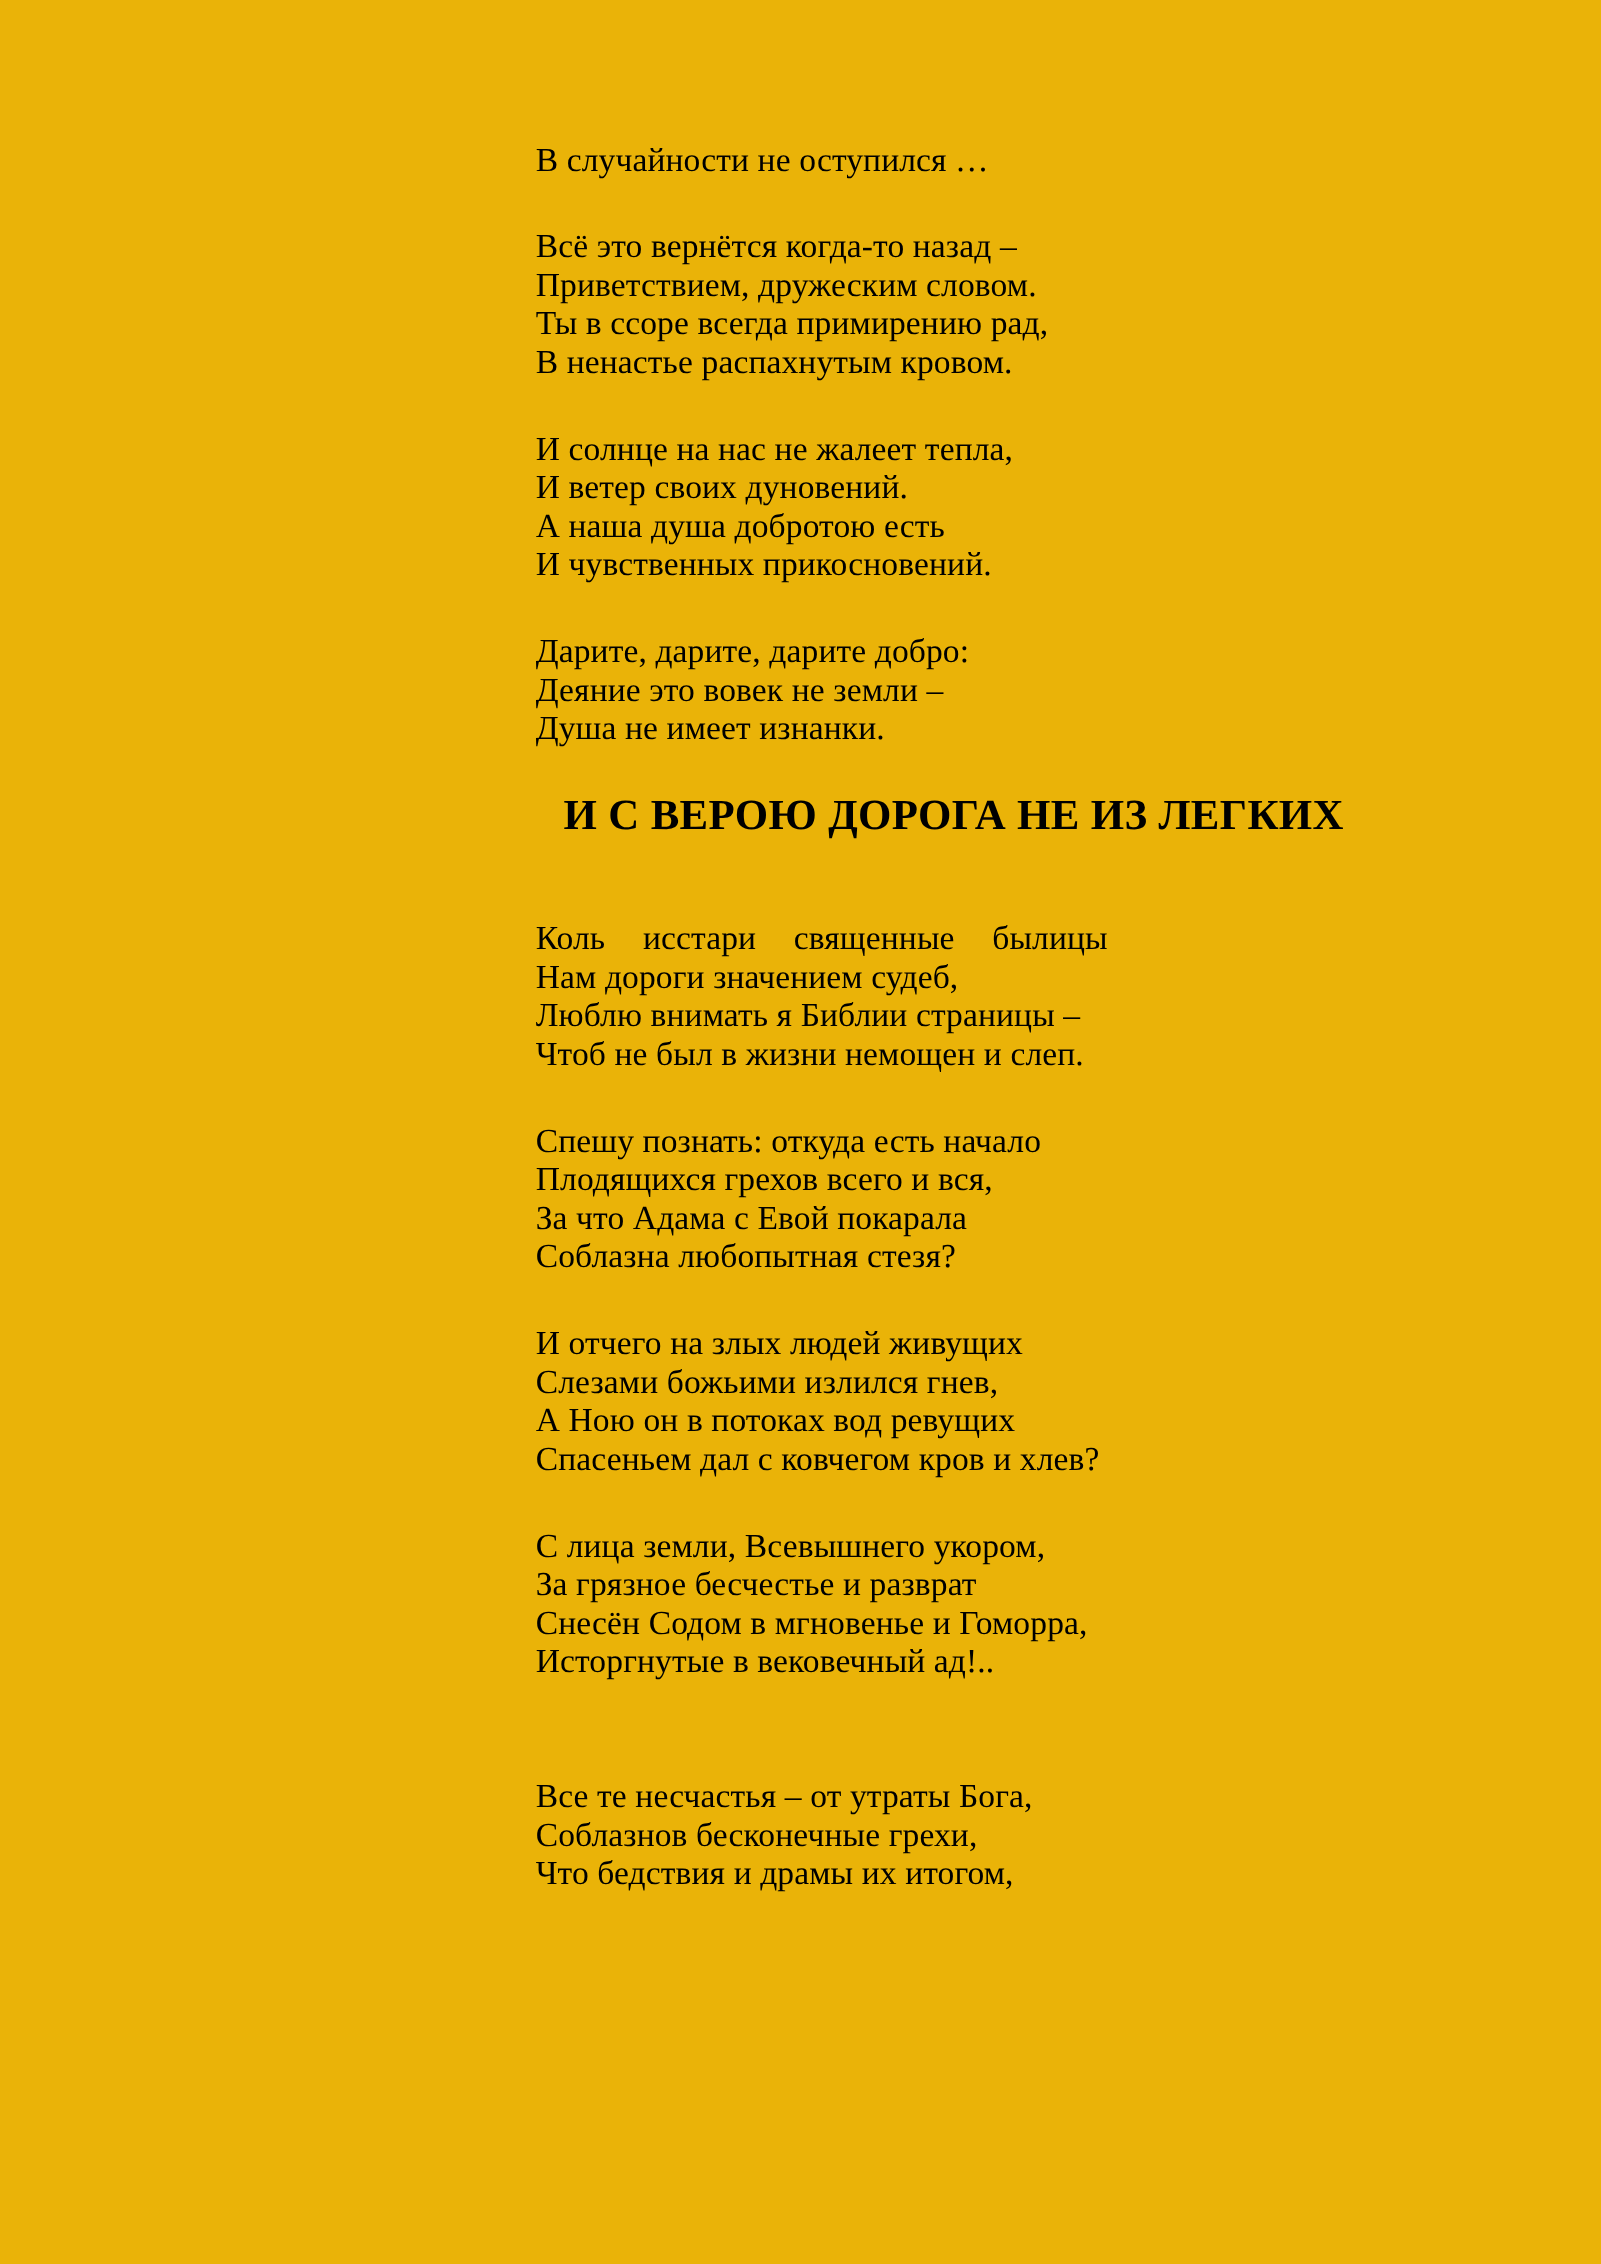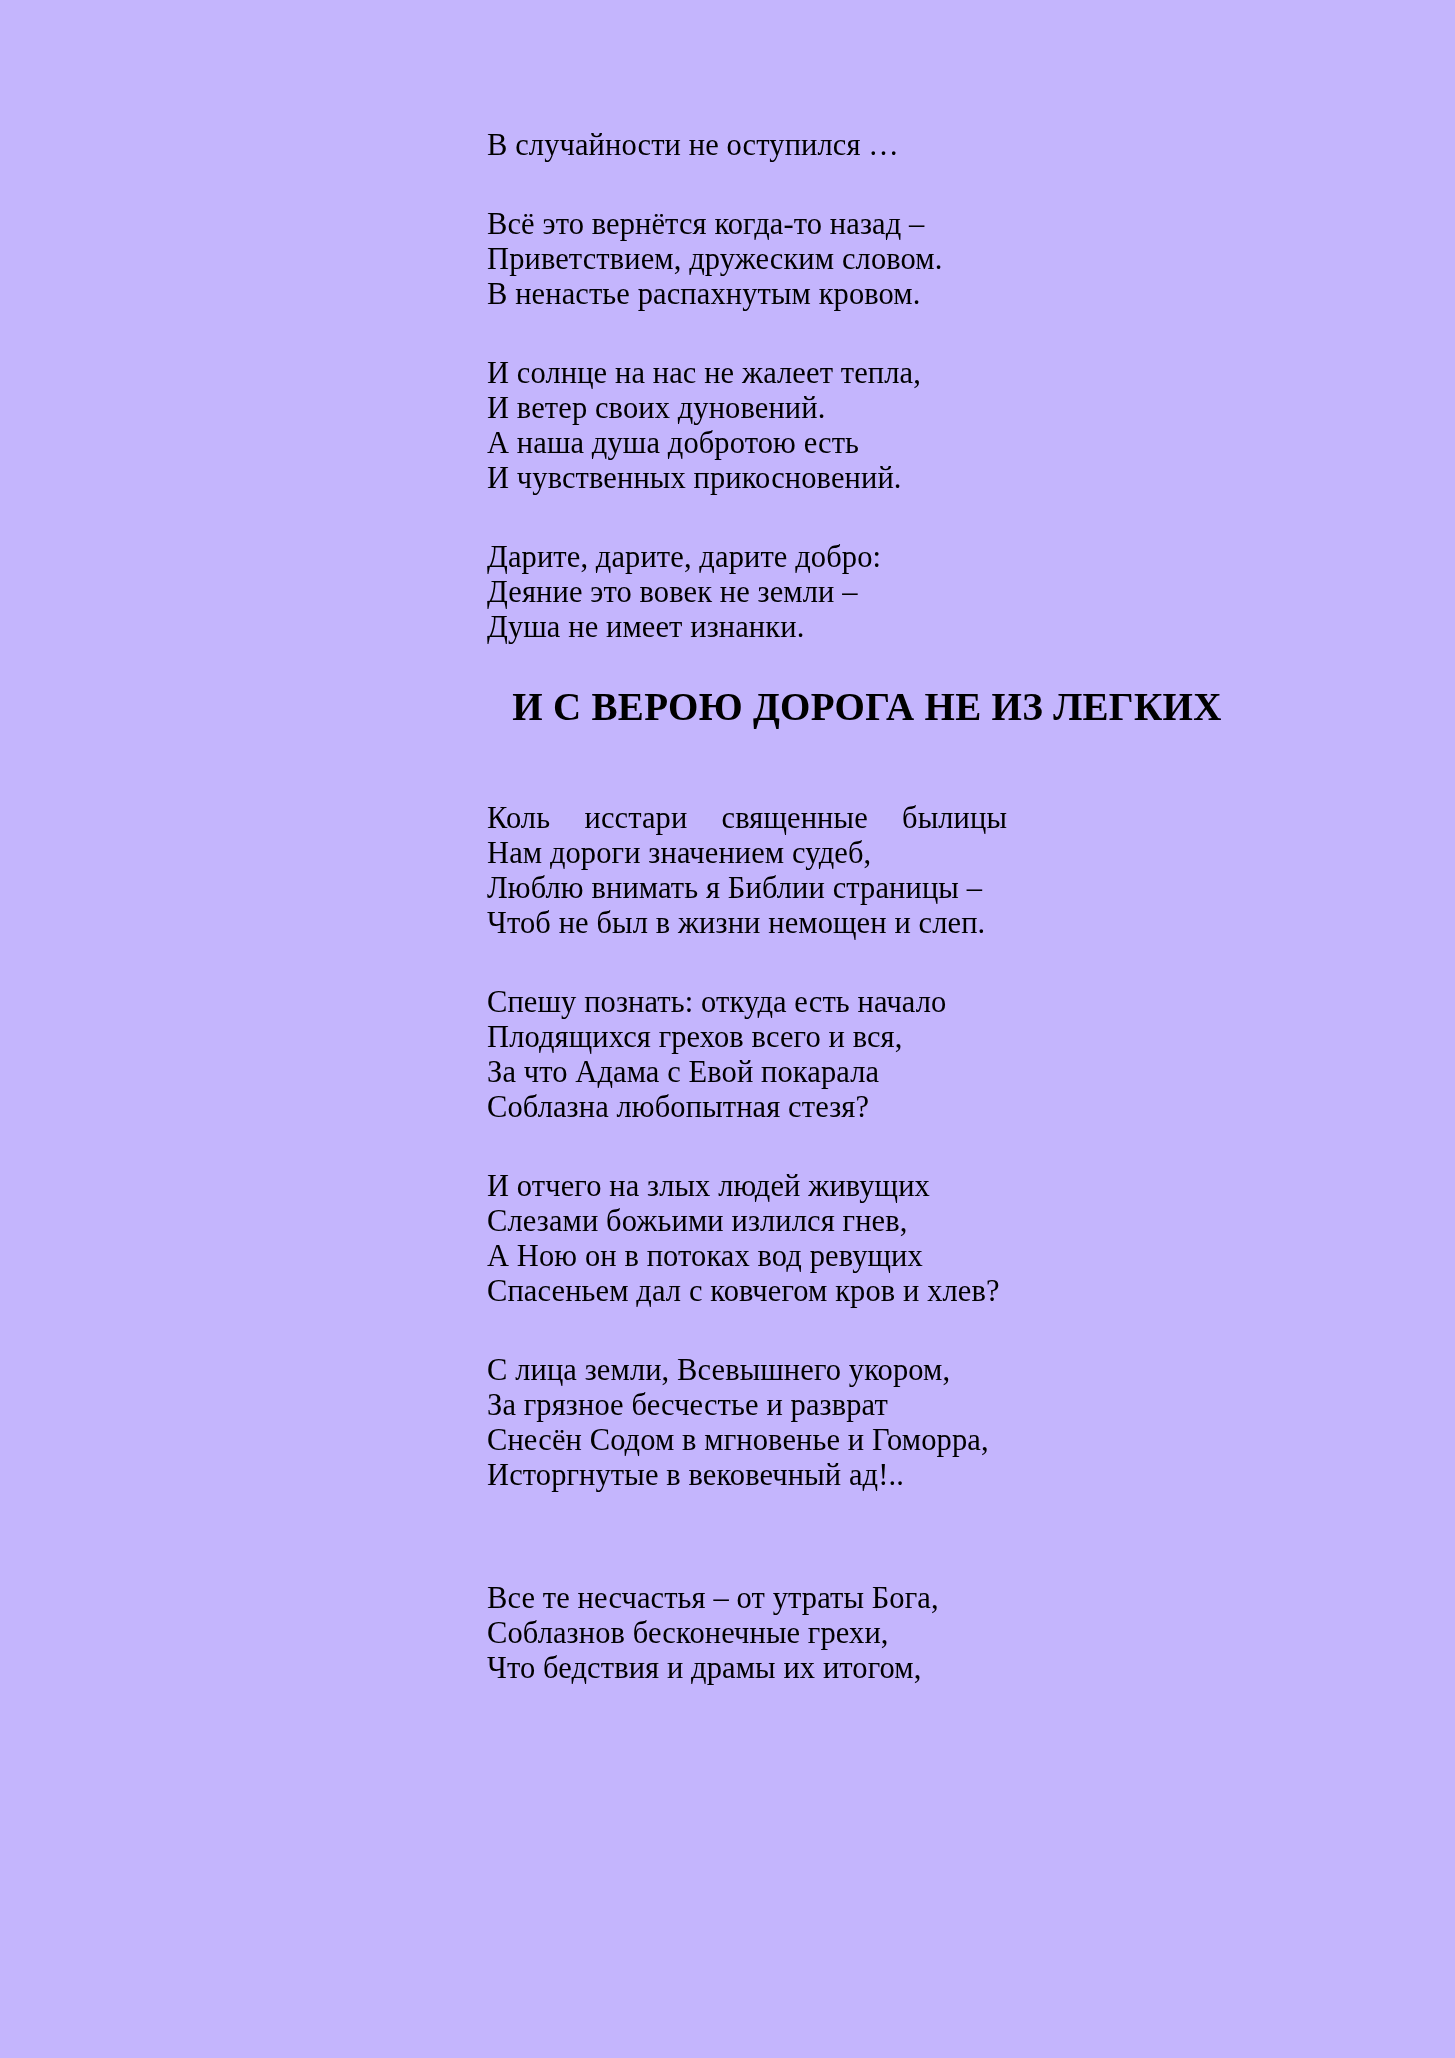--- a/index.html
+++ b/index.html
@@ -9,21 +9,21 @@
     background: #ffffff;
   }
   body {
     font-family: "Liberation Serif", "DejaVu Serif", serif;
     color: #000000;
   }
   .page {
     position: relative;
     width: 1455px;
     height: 2058px;
-    background: #c4b5fd;
+    background: #eab308;
     margin: 0 auto;
     overflow: hidden;
     box-sizing: border-box;
   }
   .content {
     position: absolute;
     left: 487px;
     top: 128px;
     width: 760px;
   }
@@ -67,20 +67,21 @@
 <body>
 
 <div class="page">
   <div class="content" id="poem-body">
       <div class="stanza">
         <div class="line">В случайности не оступился …</div>
       </div>
       <div class="stanza">
         <div class="line">Всё это вернётся когда-то назад –</div>
         <div class="line">Приветствием, дружеским словом.</div>
+        <div class="line">Ты в ссоре всегда примирению рад,</div>
         <div class="line">В ненастье распахнутым кровом.</div>
       </div>
       <div class="stanza">
         <div class="line">И солнце на нас не жалеет тепла,</div>
         <div class="line">И ветер своих дуновений.</div>
         <div class="line">А наша душа добротою есть</div>
         <div class="line">И чувственных прикосновений.</div>
       </div>
       <div class="stanza">
         <div class="line">Дарите, дарите, дарите добро:</div>

